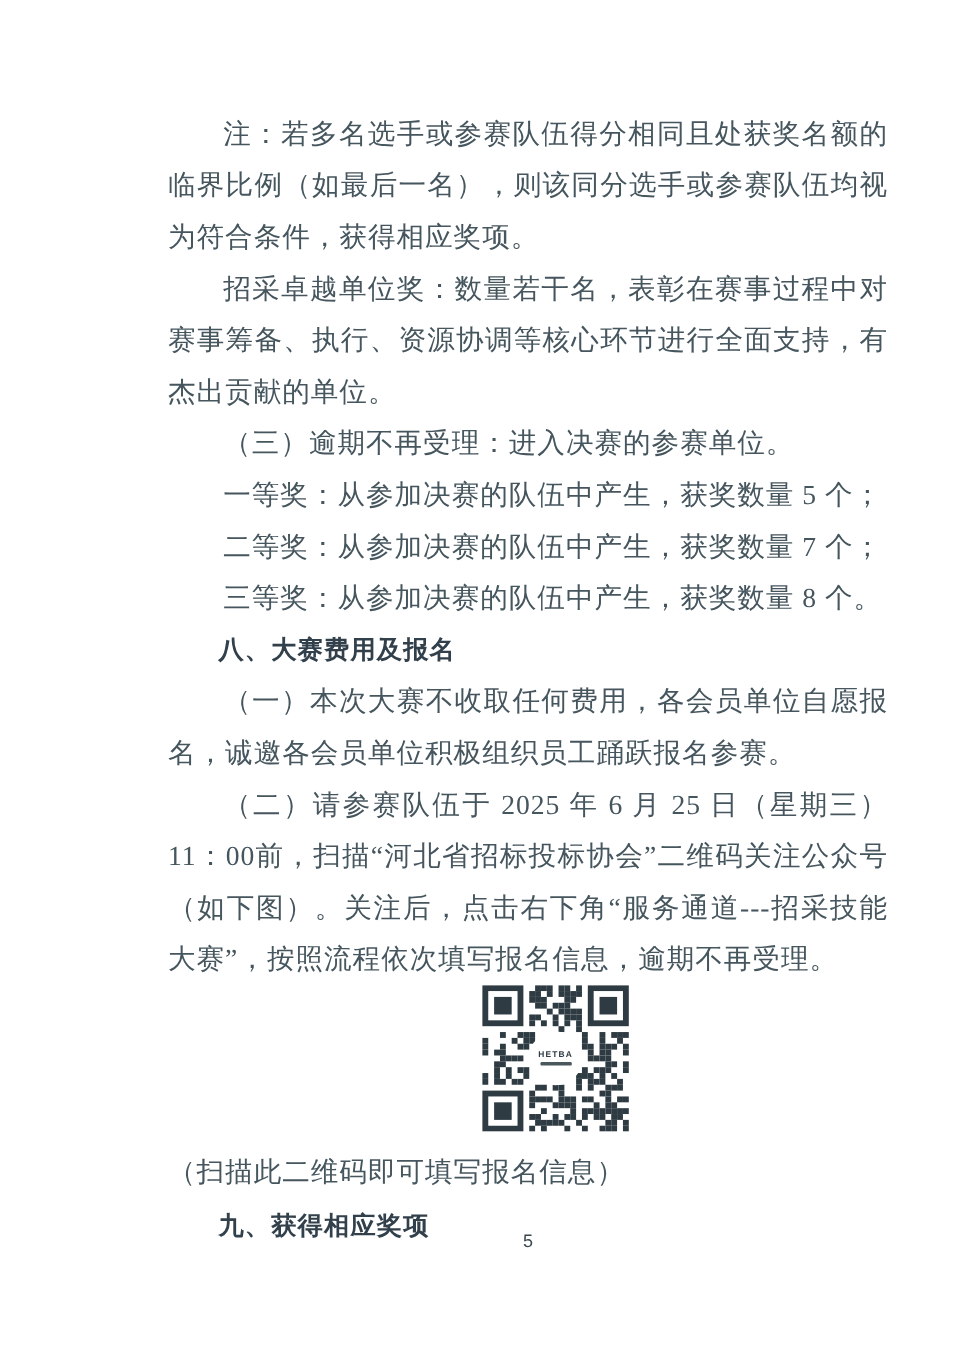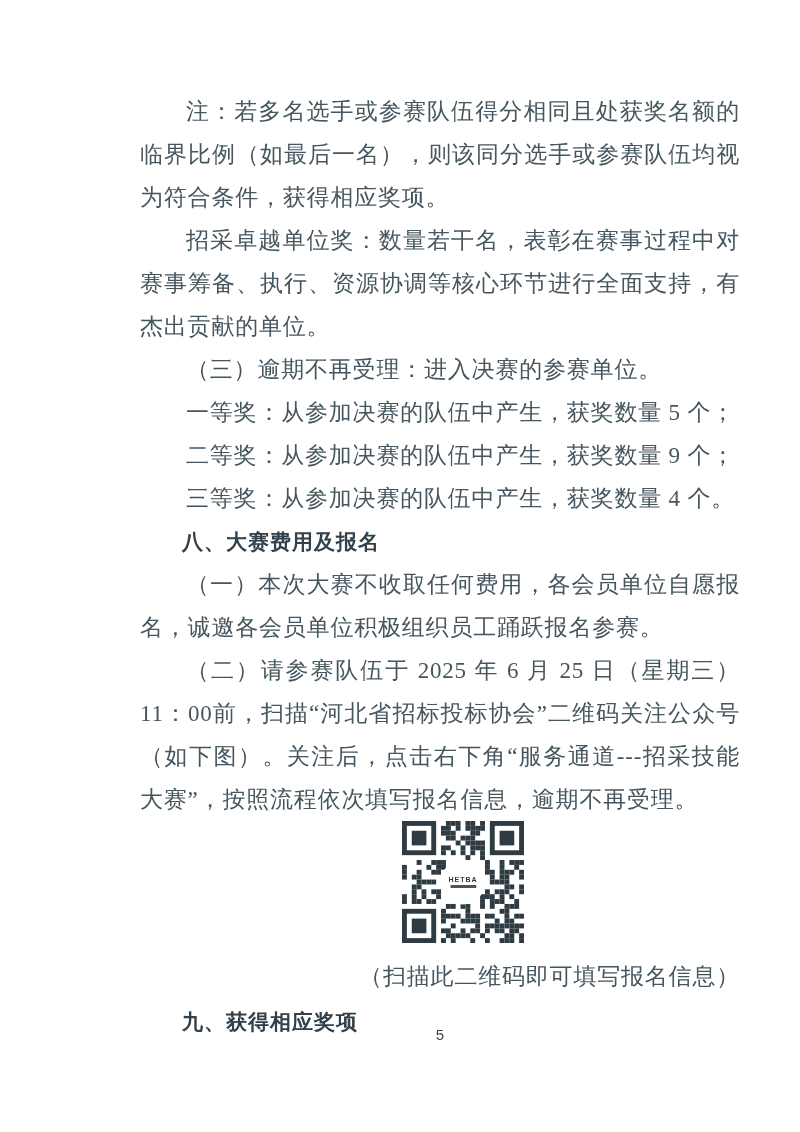--- a/index.html
+++ b/index.html
@@ -68,21 +68,21 @@
     margin: 2px auto 0 auto;
     background: #4a585e;
     border-radius: 1px;
   }
   p.caption {
     margin: 12px 0 0 0;
     font-size: 23px;
     line-height: 43px;
     letter-spacing: 0.8px;
     color: #46565e;
-    text-align: right;
+    text-align: left;
   }
   h2.heading-last { margin-top: 2px; }
   .page-number {
     position: absolute;
     left: 0; top: 1026px;
     width: 800px;
     text-align: center;
     font-family: "Liberation Sans", "DejaVu Sans", sans-serif;
     font-size: 15px;
     color: #3a474e;
@@ -95,23 +95,23 @@
   <div class="content">
 
     <p class="body">注：若多名选手或参赛队伍得分相同且处获奖名额的临界比例（如最后一名），则该同分选手或参赛队伍均视为符合条件，获得相应奖项。</p>
 
     <p class="body">招采卓越单位奖：数量若干名，表彰在赛事过程中对赛事筹备、执行、资源协调等核心环节进行全面支持，有杰出贡献的单位。</p>
 
     <p class="body">（三）逾期不再受理：进入决赛的参赛单位。</p>
 
     <p class="body">一等奖：从参加决赛的队伍中产生，获奖数量 5 个；</p>
 
-    <p class="body">二等奖：从参加决赛的队伍中产生，获奖数量 9 个；</p>
-
-    <p class="body">三等奖：从参加决赛的队伍中产生，获奖数量 4 个。</p>
+    <p class="body">二等奖：从参加决赛的队伍中产生，获奖数量 7 个；</p>
+
+    <p class="body">三等奖：从参加决赛的队伍中产生，获奖数量 8 个。</p>
 
     <h2 class="heading">八、大赛费用及报名</h2>
 
     <p class="body">（一）本次大赛不收取任何费用，各会员单位自愿报名，诚邀各会员单位积极组织员工踊跃报名参赛。</p>
 
     <p class="body">（二）请参赛队伍于 2025 年 6 月 25 日（星期三）11：00前，扫描“河北省招标投标协会”二维码关注公众号（如下图）。关注后，点击右下角“服务通道---招采技能大赛”，按照流程依次填写报名信息，逾期不再受理。</p>
 
     <div class="qr-wrap">
       <svg id="qr-svg" width="130" height="122" viewBox="0 0 25 25">
           <rect x="0" y="0" width="25" height="25" fill="#ffffff"></rect>

